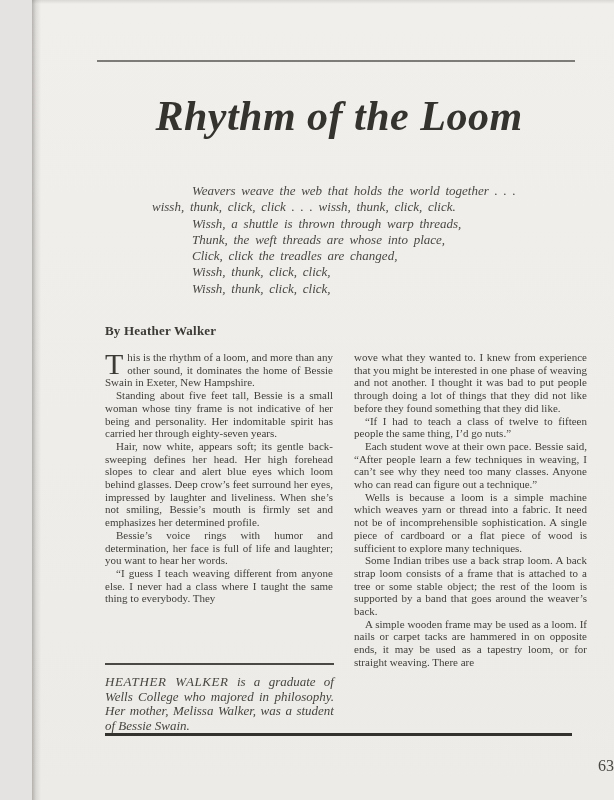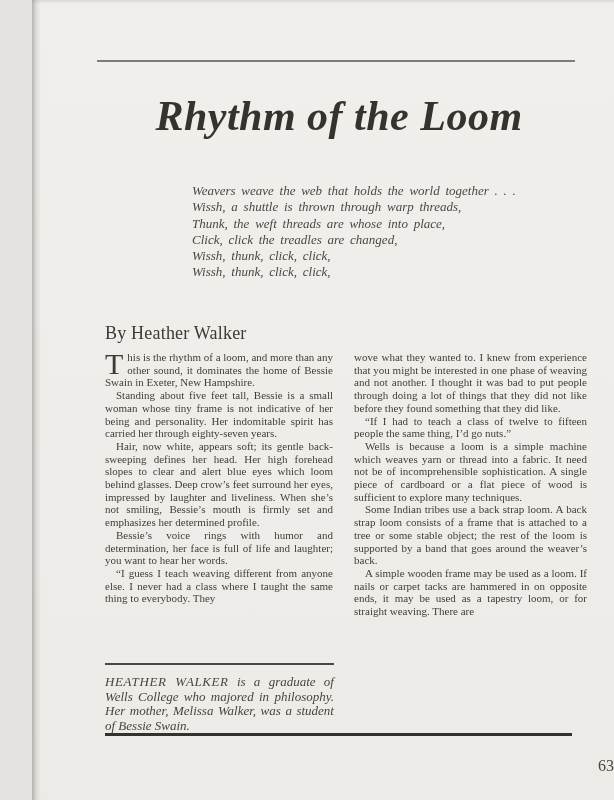--- a/index.html
+++ b/index.html
@@ -44,21 +44,21 @@
   .poem{
     position:absolute;left:120px;top:183px;
     font-style:italic;font-size:13px;line-height:16.3px;
     word-spacing:2.5px;
     color:#4a4843;
     white-space:nowrap;
   }
   .poem-line.indented{padding-left:40px;}
   .byline{
     position:absolute;left:73px;top:323px;
-    font-weight:normal;font-size:18px;letter-spacing:0.2px;
+    font-weight:bold;font-size:13px;letter-spacing:0.2px;
     color:#3c3a35;
   }
   .columns{
     position:absolute;left:73px;top:351px;width:482px;
     display:flex;
   }
   .col{font-size:11px;line-height:12.7px;text-align:justify;}
   .col-left{width:228px;margin-right:21px;}
   .col-right{width:233px;}
   .col p{margin:0;padding:0;}
@@ -93,40 +93,42 @@
 <div class="page">
   <div class="scan-edge-left"></div>
   <div class="scan-edge-top"></div>
 
   <div class="top-rule"></div>
 
   <h1 class="title" style="margin:0;">Rhythm of the Loom</h1>
 
   <div class="poem">
       <div class="poem-line indented">Weavers weave the web that holds the world together . . .</div>
+      <div class="poem-line">wissh, thunk, click, click . . . wissh, thunk, click, click.</div>
       <div class="poem-line indented">Wissh, a shuttle is thrown through warp threads,</div>
       <div class="poem-line indented">Thunk, the weft threads are whose into place,</div>
       <div class="poem-line indented">Click, click the treadles are changed,</div>
       <div class="poem-line indented">Wissh, thunk, click, click,</div>
       <div class="poem-line indented">Wissh, thunk, click, click,</div>
     </div>
 
   <div class="byline">By Heather Walker</div>
 
   <div class="columns">
     <div class="col col-left">
         <p class=""><span class="drop-cap">T</span>his is the rhythm of a loom, and more than any other sound, it dominates the home of Bessie Swain in Exeter, New Hampshire.</p>
         <p class="indent">Standing about five feet tall, Bessie is a small woman whose tiny frame is not indicative of her being and personality. Her indomitable spirit has carried her through eighty-seven years.</p>
         <p class="indent">Hair, now white, appears soft; its gentle back-sweeping defines her head. Her high forehead slopes to clear and alert blue eyes which loom behind glasses. Deep crow’s feet surround her eyes, impressed by laughter and liveliness. When she’s not smiling, Bessie’s mouth is firmly set and emphasizes her determined profile.</p>
         <p class="indent">Bessie’s voice rings with humor and determination, her face is full of life and laughter; you want to hear her words.</p>
         <p class="indent">“I guess I teach weaving different from anyone else. I never had a class where I taught the same thing to everybody. They</p>
       </div>
     <div class="col col-right">
         <p class="">wove what they wanted to. I knew from experience that you might be interested in one phase of weaving and not another. I thought it was bad to put people through doing a lot of things that they did not like before they found something that they did like.</p>
         <p class="indent">“If I had to teach a class of twelve to fifteen people the same thing, I’d go nuts.”</p>
+        <p class="indent">Each student wove at their own pace. Bessie said, “After people learn a few techniques in weaving, I can’t see why they need too many classes. Anyone who can read can figure out a technique.”</p>
         <p class="indent">Wells is because a loom is a simple machine which weaves yarn or thread into a fabric. It need not be of incomprehensible sophistication. A single piece of cardboard or a flat piece of wood is sufficient to explore many techniques.</p>
         <p class="indent">Some Indian tribes use a back strap loom. A back strap loom consists of a frame that is attached to a tree or some stable object; the rest of the loom is supported by a band that goes around the weaver’s back.</p>
         <p class="indent">A simple wooden frame may be used as a loom. If nails or carpet tacks are hammered in on opposite ends, it may be used as a tapestry loom, or for straight weaving. There are</p>
       </div>
   </div>
 
   <div class="bio-block"><span class="bio-name">HEATHER WALKER</span><span> is a graduate of Wells College who majored in philosophy. Her mother, Melissa Walker, was a student of Bessie Swain.</span></div>
 
   <div class="bottom-rule"></div>
 

